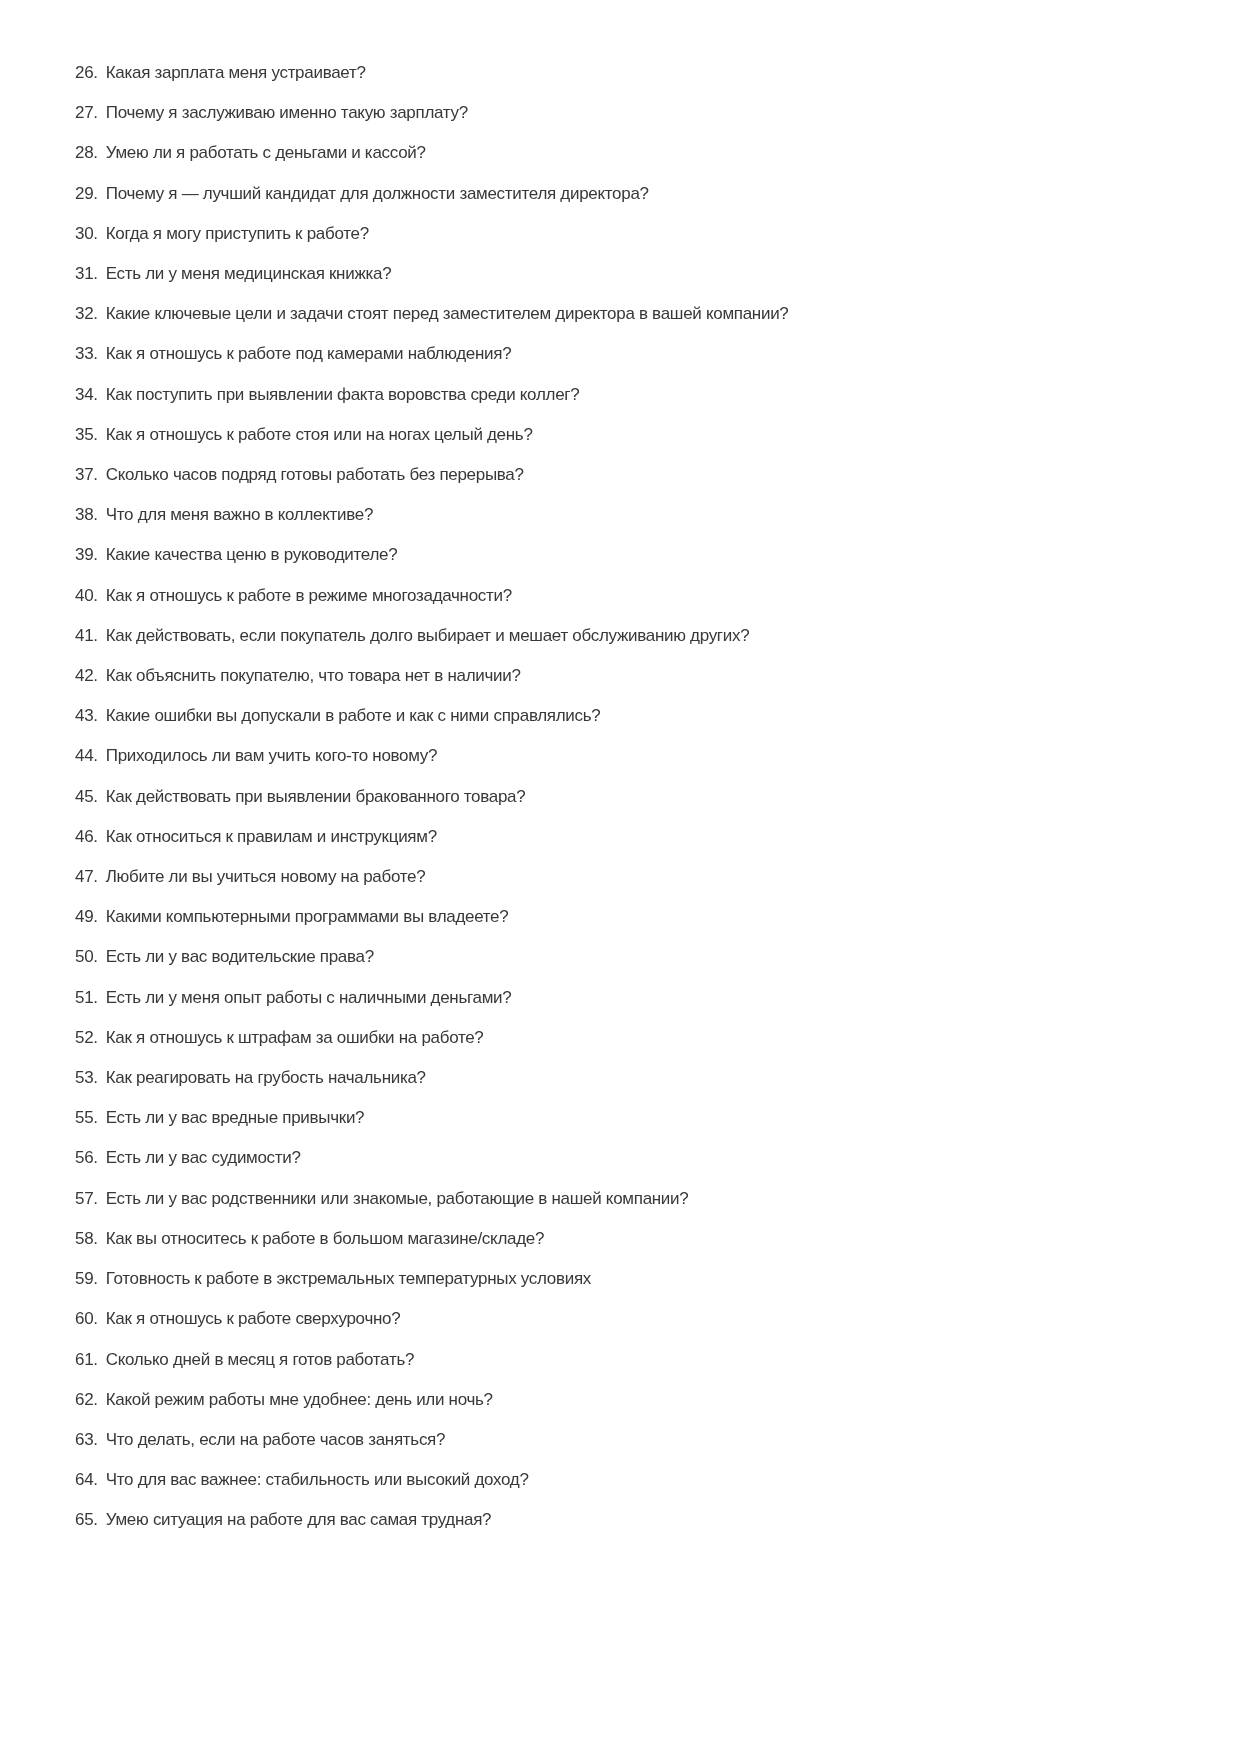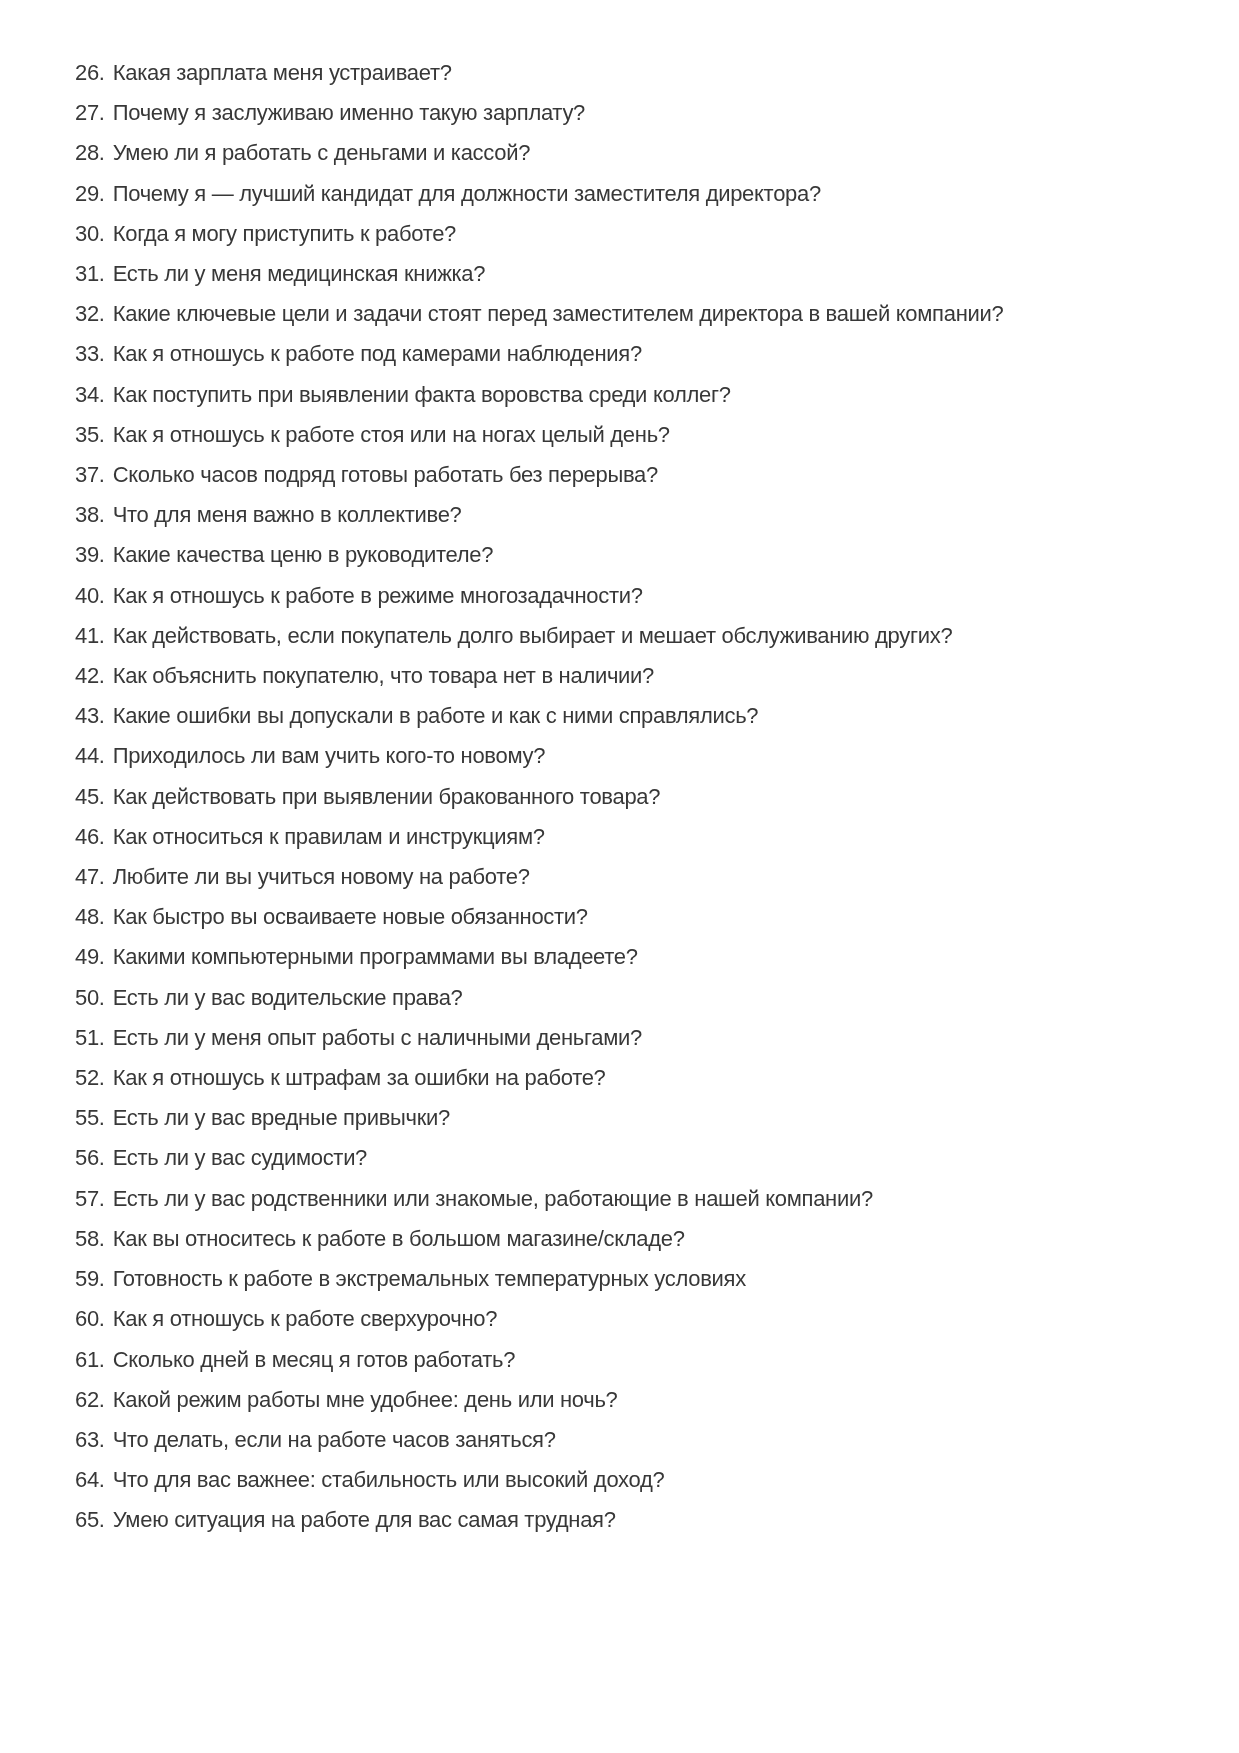--- a/index.html
+++ b/index.html
@@ -23,21 +23,21 @@
     height: 1753px;
     padding: 53px 30px 0 75px;
     background: var(--page-bg);
   }
   .question-list {
     list-style: none;
     margin: 0;
     padding: 0;
   }
   .question-line {
-    font-size: 22px;
+    font-size: 17px;
     line-height: 40.2px;
     letter-spacing: -0.3px;
     color: var(--text-color);
     white-space: nowrap;
   }
   .q-num {
     margin-right: 8px;
   }
 </style>
 </head>
@@ -59,25 +59,25 @@
       <li class="question-line"><span class="q-num">38.</span><span class="q-text">Что для меня важно в коллективе?</span></li>
       <li class="question-line"><span class="q-num">39.</span><span class="q-text">Какие качества ценю в руководителе?</span></li>
       <li class="question-line"><span class="q-num">40.</span><span class="q-text">Как я отношусь к работе в режиме многозадачности?</span></li>
       <li class="question-line"><span class="q-num">41.</span><span class="q-text">Как действовать, если покупатель долго выбирает и мешает обслуживанию других?</span></li>
       <li class="question-line"><span class="q-num">42.</span><span class="q-text">Как объяснить покупателю, что товара нет в наличии?</span></li>
       <li class="question-line"><span class="q-num">43.</span><span class="q-text">Какие ошибки вы допускали в работе и как с ними справлялись?</span></li>
       <li class="question-line"><span class="q-num">44.</span><span class="q-text">Приходилось ли вам учить кого-то новому?</span></li>
       <li class="question-line"><span class="q-num">45.</span><span class="q-text">Как действовать при выявлении бракованного товара?</span></li>
       <li class="question-line"><span class="q-num">46.</span><span class="q-text">Как относиться к правилам и инструкциям?</span></li>
       <li class="question-line"><span class="q-num">47.</span><span class="q-text">Любите ли вы учиться новому на работе?</span></li>
-      <li class="question-line"><span class="q-num">48.</span><span class="q-text">Как быстро вы осваиваете новые обязанности?</span></li>
       <li class="question-line"><span class="q-num">49.</span><span class="q-text">Какими компьютерными программами вы владеете?</span></li>
       <li class="question-line"><span class="q-num">50.</span><span class="q-text">Есть ли у вас водительские права?</span></li>
       <li class="question-line"><span class="q-num">51.</span><span class="q-text">Есть ли у меня опыт работы с наличными деньгами?</span></li>
       <li class="question-line"><span class="q-num">52.</span><span class="q-text">Как я отношусь к штрафам за ошибки на работе?</span></li>
+      <li class="question-line"><span class="q-num">53.</span><span class="q-text">Как реагировать на грубость начальника?</span></li>
       <li class="question-line"><span class="q-num">55.</span><span class="q-text">Есть ли у вас вредные привычки?</span></li>
       <li class="question-line"><span class="q-num">56.</span><span class="q-text">Есть ли у вас судимости?</span></li>
       <li class="question-line"><span class="q-num">57.</span><span class="q-text">Есть ли у вас родственники или знакомые, работающие в нашей компании?</span></li>
       <li class="question-line"><span class="q-num">58.</span><span class="q-text">Как вы относитесь к работе в большом магазине/складе?</span></li>
       <li class="question-line"><span class="q-num">59.</span><span class="q-text">Готовность к работе в экстремальных температурных условиях</span></li>
       <li class="question-line"><span class="q-num">60.</span><span class="q-text">Как я отношусь к работе сверхурочно?</span></li>
       <li class="question-line"><span class="q-num">61.</span><span class="q-text">Сколько дней в месяц я готов работать?</span></li>
       <li class="question-line"><span class="q-num">62.</span><span class="q-text">Какой режим работы мне удобнее: день или ночь?</span></li>
       <li class="question-line"><span class="q-num">63.</span><span class="q-text">Что делать, если на работе часов заняться?</span></li>
       <li class="question-line"><span class="q-num">64.</span><span class="q-text">Что для вас важнее: стабильность или высокий доход?</span></li>

